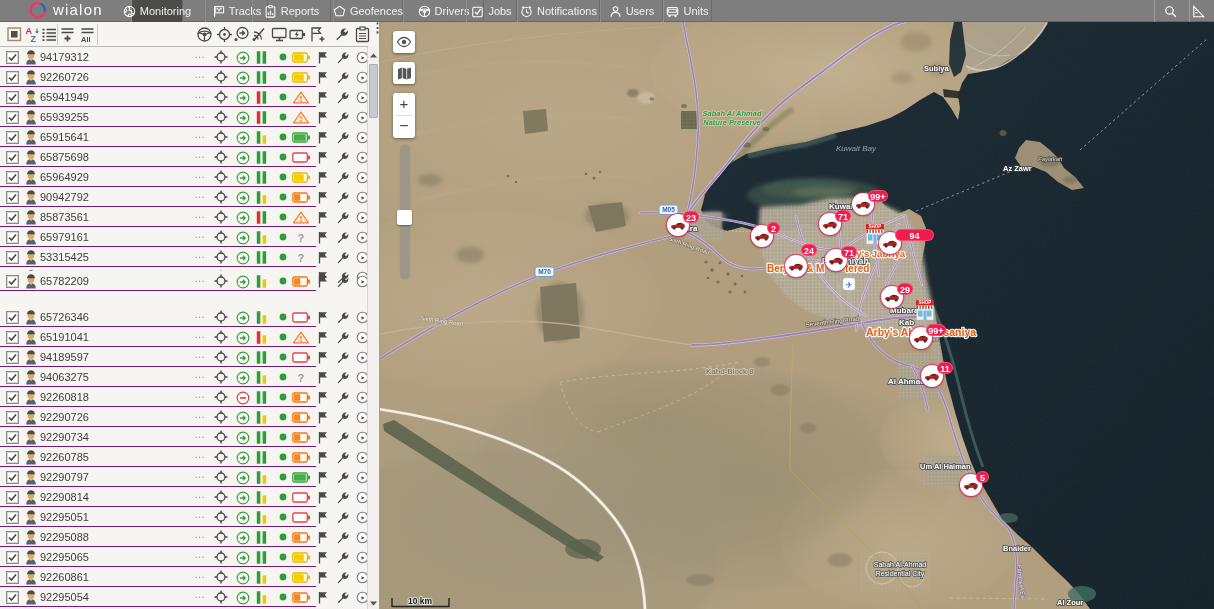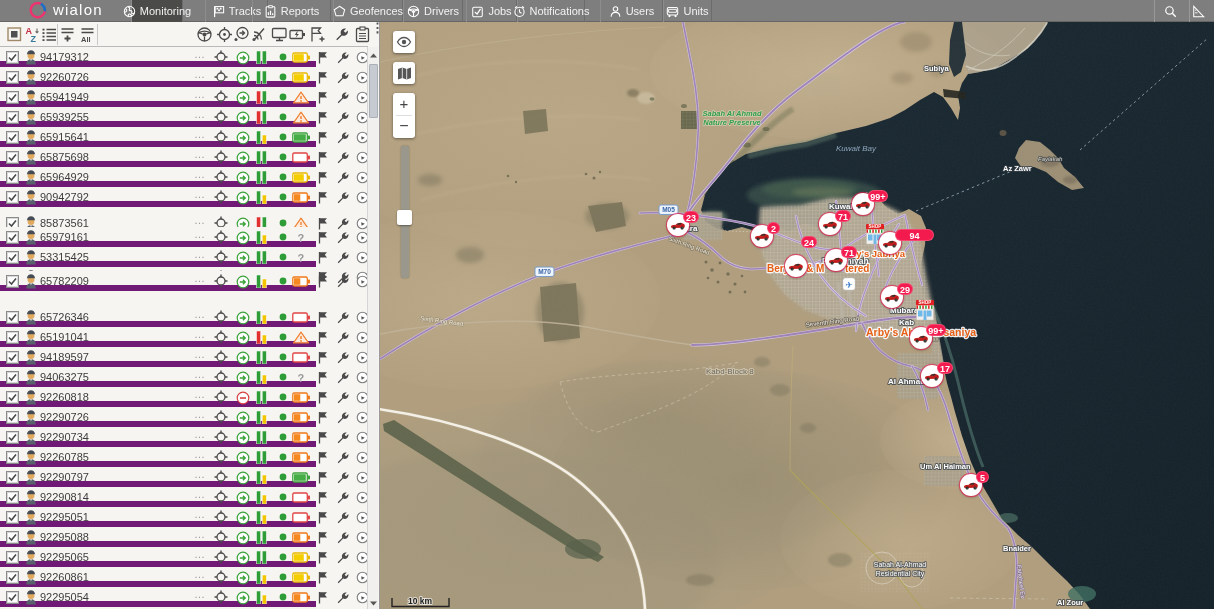--- a/index.html
+++ b/index.html
@@ -5,21 +5,21 @@
 html,body{width:1214px;height:609px;overflow:hidden;font-family:"Liberation Sans",sans-serif;background:#fff}
 #topbar{position:absolute;left:0;top:0;width:1214px;height:22px;background:#7e7e7e;border-bottom:1px solid #666}
 .tab{position:absolute;top:0;height:22px;display:flex;align-items:center;justify-content:center;gap:4px;color:#f2f2f2;font-size:11px;border-right:1px solid #6c6c6c;border-left:1px solid #8d8d8d}
 .tab.active{background:#4b4b49}
 #logo{position:absolute;left:29px;top:1px;height:20px;display:flex;align-items:flex-start;gap:6px}
 #logotxt{color:#fff;font-size:15px;letter-spacing:1.2px;font-weight:400}
 #panel{position:absolute;left:0;top:22px;width:380px;height:587px;background:#f7f5f1;border-right:1px solid #9a9a9a}
 #ptool{position:absolute;left:0;top:0;width:368px;height:25px;border-bottom:1px solid #b9b9b9;background:#f7f5f1}
 .ti{position:absolute;top:4px}
 #rows{position:absolute;left:0;top:25px;width:368px;height:562px;overflow:hidden}
-.row{position:absolute;left:0;width:316px;height:20px;border-bottom:6px solid #701a75;background:#f7f5f1}
+.row{position:absolute;left:0;width:316px;height:20px;border-bottom:1px solid #701a75;background:#f7f5f1}
 .uid{position:absolute;left:40px;top:4px;font-size:11px;color:#3d3d3d}
 .dots{position:absolute;left:194px;top:1px;font-size:11px;color:#9a9a9a;letter-spacing:1px}
 .ric{position:absolute;top:3px}
 #sbar{position:absolute;right:1px;top:25px;width:11px;height:562px;background:#f1f0ee;border-left:1px solid #d5d5d5}
 #sthumb{position:absolute;left:1px;top:17px;width:9px;height:54px;background:#c6cbd1;border:1px solid #aab0b6;border-radius:1px}
 .sarr{position:absolute;left:0px;width:11px;height:11px;display:flex;align-items:center;justify-content:center}
 #map{position:absolute;left:380px;top:22px;width:834px;height:587px;overflow:hidden;background:#b7a586}
 .mbtn{position:absolute;width:22px;height:22px;background:#fff;border-radius:3px;box-shadow:0 1px 3px rgba(0,0,0,.45);display:flex;align-items:center;justify-content:center}
 .badge{position:absolute;height:12px;border-radius:6px;background:#f31b4e;color:#fff;font-size:9px;font-weight:bold;text-align:center;line-height:12px;border:1px solid #fff3}
 .mkr{position:absolute;width:22px;height:22px;border-radius:50%;background:#fff;box-shadow:0 0 0 1.2px rgba(238,25,78,.6),0 1px 3px rgba(0,0,0,.35)}
@@ -57,37 +57,37 @@
         <path d="M5,11.5 v-3 M7.5,11.5 v-5 M10,11.5 v-2" stroke="#fff" stroke-width="1.4"></path>
       </svg>
       <span>Reports</span>
     </div>
     <div class="tab" style="left:333px;width:70px">
       <svg width="13" height="13" viewBox="0 0 15 15" style="flex:0 0 auto">
         <path d="M7.5,1.5 L13.5,5.5 L11.5,12.5 L3.5,12.5 L1.5,5.5 Z" fill="none" stroke="#fff" stroke-width="1.2"></path>
       </svg>
       <span>Geofences</span>
     </div>
-    <div class="tab" style="left:403px;width:60px">
+    <div class="tab" style="left:403px;width:81px">
       <svg width="13" height="13" viewBox="0 0 15 15" style="flex:0 0 auto">
         <circle cx="7.5" cy="7.5" r="6" fill="none" stroke="#fff" stroke-width="1.2"></circle>
         <circle cx="7.5" cy="7.5" r="1.8" fill="#fff"></circle>
         <path d="M7.5,9.3 V13.5 M5.8,6.9 L2,5.3 M9.2,6.9 L13,5.3" stroke="#fff" stroke-width="1.3"></path>
         <path d="M1.7,6.6 C3,5.4 5,4.6 7.5,4.6 C10,4.6 12,5.4 13.3,6.6" fill="none" stroke="#fff" stroke-width="1.2"></path>
       </svg>
       <span>Drivers</span>
     </div>
     <div class="tab" style="left:466px;width:51px">
       <svg width="13" height="13" viewBox="0 0 15 15" style="flex:0 0 auto">
         <rect x="2" y="2.5" width="11" height="11" rx="1.5" fill="none" stroke="#fff" stroke-width="1.2"></rect>
         <path d="M4.5,8 L7,10.5 L11,4.5" fill="none" stroke="#fff" stroke-width="1.5"></path>
       </svg>
       <span>Jobs</span>
     </div>
-    <div class="tab" style="left:517px;width:68px">
+    <div class="tab" style="left:517px;width:83px">
       <svg width="13" height="13" viewBox="0 0 15 15" style="flex:0 0 auto">
         <circle cx="7.5" cy="8" r="5.3" fill="none" stroke="#fff" stroke-width="1.2"></circle>
         <path d="M7.5,5 V8 L9.8,9.5" fill="none" stroke="#fff" stroke-width="1.2"></path>
         <path d="M2.5,3.5 L4.5,1.8 M12.5,3.5 L10.5,1.8" stroke="#fff" stroke-width="1.6"></path>
       </svg>
       <span>Notifications</span>
     </div>
     <div class="tab" style="left:600px;width:63px">
       <svg width="13" height="13" viewBox="0 0 15 15" style="flex:0 0 auto">
         <circle cx="7.5" cy="4.7" r="2.6" fill="none" stroke="#fff" stroke-width="1.2"></circle>
@@ -549,21 +549,21 @@
           <path d="M2.5,1.2 h7.5 l-2.2,2.6 2.2,2.6 H2.5 Z" fill="#4a4a4a"></path>
         </svg>
         <svg class="ric" style="left:336px;top:3px" width="14" height="14" viewBox="0 0 13 13">
           <path d="M1.6,11.4 L5.8,7.2 C5.2,5.9 5.5,4.3 6.6,3.2 C7.5,2.3 8.9,2 10,2.4 L8,4.4 L9.4,5.8 L11.4,3.8 C11.8,4.9 11.5,6.3 10.6,7.2 C9.5,8.3 7.9,8.6 6.6,8 L2.4,12.2 Z" fill="#4a4a4a"></path>
         </svg>
         <svg class="ric" style="left:356px;top:3.5px" width="13" height="13" viewBox="0 0 13 13">
           <circle cx="6.5" cy="6.5" r="5.3" fill="#fff" stroke="#7f7f7f" stroke-width="1.1"></circle>
           <path d="M5.2,5.2 L8.8,6.8 L5.6,8.8 Z" fill="#555"></path>
         </svg>
       </div>
-      <div class="row" style="top:166px">
+      <div class="row" style="top:160px">
         <svg class="ric" style="left:6px;top:3.5px" width="13" height="13" viewBox="0 0 13 13">
           <rect x="0.5" y="0.5" width="12" height="12" fill="#fdfdfd" stroke="#8a8a8a"></rect>
           <rect x="1.5" y="1.5" width="10" height="10" fill="none" stroke="#d8d8d8"></rect>
           <path d="M3,6.5 L5.5,9 L10,3.5" fill="none" stroke="#4a4a4a" stroke-width="1.6"></path>
         </svg>
         <svg class="ric" style="left:25px;top:2px" width="12" height="16" viewBox="0 0 12 16">
           <ellipse cx="6" cy="6.8" rx="3.4" ry="3.2" fill="#e2aa5e"></ellipse>
           <path d="M2,4.9 C2.2,2.6 3.8,1.2 6,1.2 C8.2,1.2 9.8,2.6 10,4.9 L10.4,5.3 L1.6,5.3 Z" fill="#474d55"></path>
           <path d="M1.2,15.6 C1.2,11.9 3.2,10.2 6,10.2 C8.8,10.2 10.8,11.9 10.8,15.6 Z" fill="#59616c"></path>
           <path d="M4.9,10.3 L6,12 L7.1,10.3 Z" fill="#e8e8e8"></path>
@@ -1811,21 +1811,21 @@
       <svg width="16" height="11" viewBox="0 0 16 11" style="position:absolute;left:3px;top:5.5px">
         <path d="M1.0,7.0 C1.0,5.8 1.8,5.4 3.4,5.1 L5.8,4.7 C7.2,3.2 9.2,2.5 10.9,2.8 L12.9,3.4 C14.3,3.8 14.9,4.6 14.8,5.9 L14.6,7.2 C14.3,7.8 13.6,7.9 12.9,7.8 L3.0,7.9 C1.8,7.9 1.0,7.7 1.0,7.0 Z" fill="#bf1d1d"></path>
         <path d="M1.2,6.2 C2.2,5.7 3.6,5.4 5.2,5.2 L6.0,4.9 C7.4,3.4 9.3,2.7 10.9,3.0 L11.6,3.2 C11.0,4.2 10.2,4.9 9.2,5.2 Z" fill="#d93a2e" opacity="0.55"></path>
         <path d="M6.3,4.7 C7.5,3.4 9.3,2.8 10.7,3.0 L11.7,3.3 L10.8,4.6 C9.3,4.9 7.8,4.9 6.3,4.7 Z" fill="#35342f"></path>
         <ellipse cx="4.1" cy="8.0" rx="1.6" ry="1.5" fill="#1d1d1b"></ellipse>
         <ellipse cx="12.1" cy="7.9" rx="1.6" ry="1.5" fill="#1d1d1b"></ellipse>
         <ellipse cx="4.1" cy="8.0" rx="0.6" ry="0.55" fill="#8a8a88"></ellipse>
         <ellipse cx="12.1" cy="7.9" rx="0.6" ry="0.55" fill="#8a8a88"></ellipse>
       </svg>
     </div>
-    <div class="badge" style="left:421px;top:214px;width:16px">24</div>
+    <div class="badge" style="left:421px;top:222px;width:16px">24</div>
     <div class="mkr" style="left:445px;top:227px">
       <svg width="16" height="11" viewBox="0 0 16 11" style="position:absolute;left:3px;top:5.5px">
         <path d="M1.0,7.0 C1.0,5.8 1.8,5.4 3.4,5.1 L5.8,4.7 C7.2,3.2 9.2,2.5 10.9,2.8 L12.9,3.4 C14.3,3.8 14.9,4.6 14.8,5.9 L14.6,7.2 C14.3,7.8 13.6,7.9 12.9,7.8 L3.0,7.9 C1.8,7.9 1.0,7.7 1.0,7.0 Z" fill="#bf1d1d"></path>
         <path d="M1.2,6.2 C2.2,5.7 3.6,5.4 5.2,5.2 L6.0,4.9 C7.4,3.4 9.3,2.7 10.9,3.0 L11.6,3.2 C11.0,4.2 10.2,4.9 9.2,5.2 Z" fill="#d93a2e" opacity="0.55"></path>
         <path d="M6.3,4.7 C7.5,3.4 9.3,2.8 10.7,3.0 L11.7,3.3 L10.8,4.6 C9.3,4.9 7.8,4.9 6.3,4.7 Z" fill="#35342f"></path>
         <ellipse cx="4.1" cy="8.0" rx="1.6" ry="1.5" fill="#1d1d1b"></ellipse>
         <ellipse cx="12.1" cy="7.9" rx="1.6" ry="1.5" fill="#1d1d1b"></ellipse>
         <ellipse cx="4.1" cy="8.0" rx="0.6" ry="0.55" fill="#8a8a88"></ellipse>
         <ellipse cx="12.1" cy="7.9" rx="0.6" ry="0.55" fill="#8a8a88"></ellipse>
       </svg>
@@ -1859,21 +1859,21 @@
       <svg width="16" height="11" viewBox="0 0 16 11" style="position:absolute;left:3px;top:5.5px">
         <path d="M1.0,7.0 C1.0,5.8 1.8,5.4 3.4,5.1 L5.8,4.7 C7.2,3.2 9.2,2.5 10.9,2.8 L12.9,3.4 C14.3,3.8 14.9,4.6 14.8,5.9 L14.6,7.2 C14.3,7.8 13.6,7.9 12.9,7.8 L3.0,7.9 C1.8,7.9 1.0,7.7 1.0,7.0 Z" fill="#bf1d1d"></path>
         <path d="M1.2,6.2 C2.2,5.7 3.6,5.4 5.2,5.2 L6.0,4.9 C7.4,3.4 9.3,2.7 10.9,3.0 L11.6,3.2 C11.0,4.2 10.2,4.9 9.2,5.2 Z" fill="#d93a2e" opacity="0.55"></path>
         <path d="M6.3,4.7 C7.5,3.4 9.3,2.8 10.7,3.0 L11.7,3.3 L10.8,4.6 C9.3,4.9 7.8,4.9 6.3,4.7 Z" fill="#35342f"></path>
         <ellipse cx="4.1" cy="8.0" rx="1.6" ry="1.5" fill="#1d1d1b"></ellipse>
         <ellipse cx="12.1" cy="7.9" rx="1.6" ry="1.5" fill="#1d1d1b"></ellipse>
         <ellipse cx="4.1" cy="8.0" rx="0.6" ry="0.55" fill="#8a8a88"></ellipse>
         <ellipse cx="12.1" cy="7.9" rx="0.6" ry="0.55" fill="#8a8a88"></ellipse>
       </svg>
     </div>
-    <div class="badge" style="left:557px;top:340px;width:16px">17</div>
+    <div class="badge" style="left:557px;top:340px;width:16px">11</div>
     <div class="mkr" style="left:580px;top:452px">
       <svg width="16" height="11" viewBox="0 0 16 11" style="position:absolute;left:3px;top:5.5px">
         <path d="M1.0,7.0 C1.0,5.8 1.8,5.4 3.4,5.1 L5.8,4.7 C7.2,3.2 9.2,2.5 10.9,2.8 L12.9,3.4 C14.3,3.8 14.9,4.6 14.8,5.9 L14.6,7.2 C14.3,7.8 13.6,7.9 12.9,7.8 L3.0,7.9 C1.8,7.9 1.0,7.7 1.0,7.0 Z" fill="#bf1d1d"></path>
         <path d="M1.2,6.2 C2.2,5.7 3.6,5.4 5.2,5.2 L6.0,4.9 C7.4,3.4 9.3,2.7 10.9,3.0 L11.6,3.2 C11.0,4.2 10.2,4.9 9.2,5.2 Z" fill="#d93a2e" opacity="0.55"></path>
         <path d="M6.3,4.7 C7.5,3.4 9.3,2.8 10.7,3.0 L11.7,3.3 L10.8,4.6 C9.3,4.9 7.8,4.9 6.3,4.7 Z" fill="#35342f"></path>
         <ellipse cx="4.1" cy="8.0" rx="1.6" ry="1.5" fill="#1d1d1b"></ellipse>
         <ellipse cx="12.1" cy="7.9" rx="1.6" ry="1.5" fill="#1d1d1b"></ellipse>
         <ellipse cx="4.1" cy="8.0" rx="0.6" ry="0.55" fill="#8a8a88"></ellipse>
         <ellipse cx="12.1" cy="7.9" rx="0.6" ry="0.55" fill="#8a8a88"></ellipse>
       </svg>

